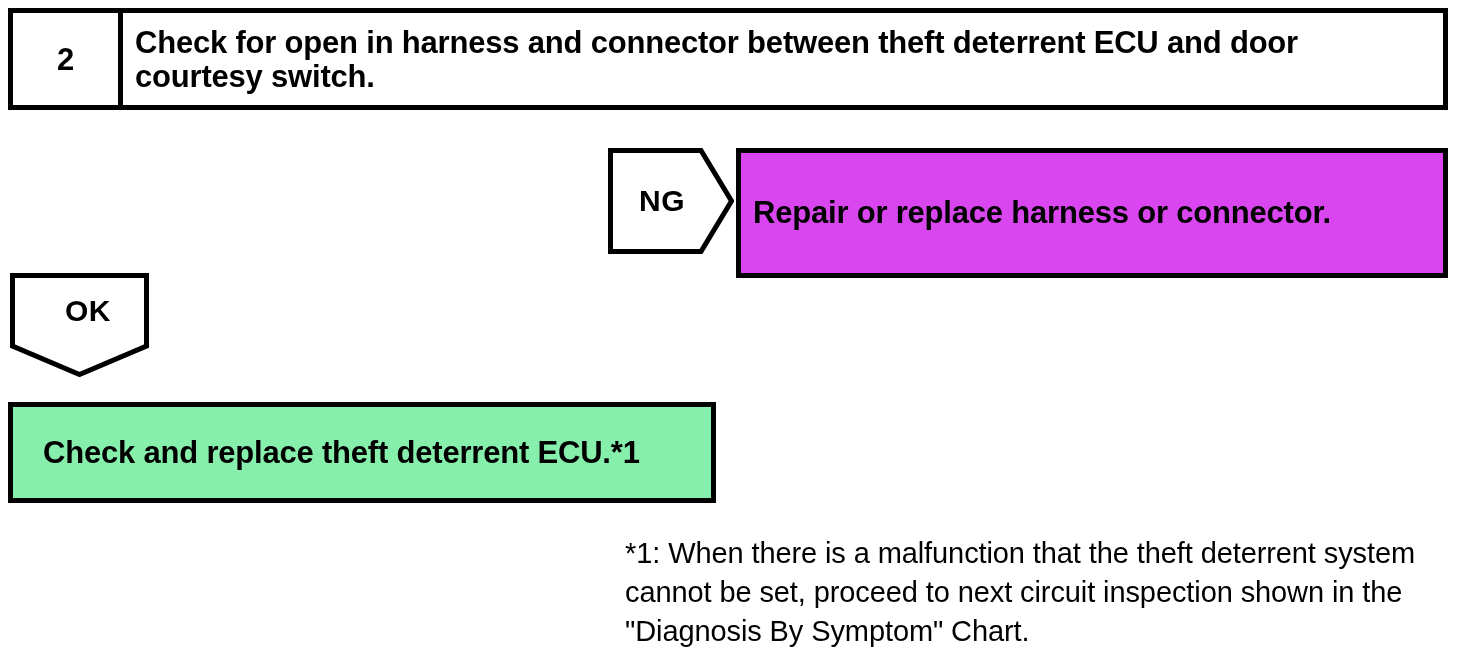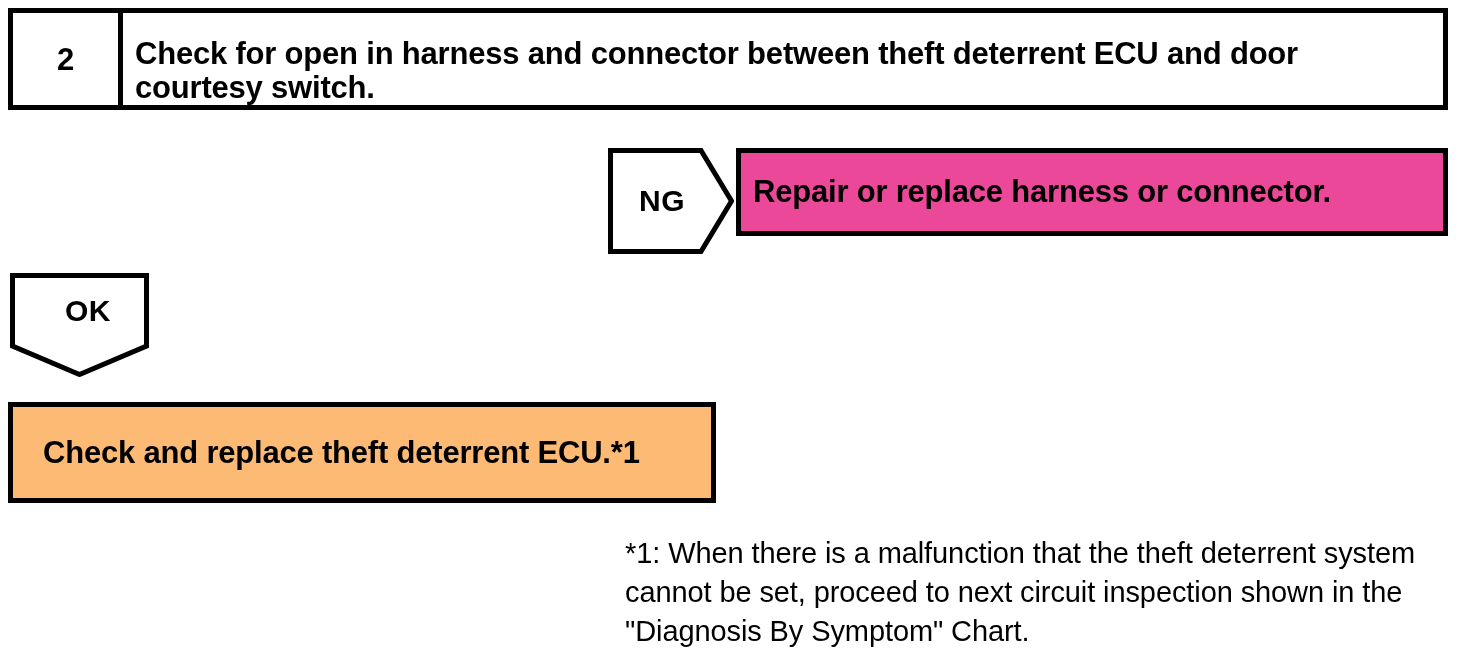--- a/index.html
+++ b/index.html
@@ -42,21 +42,21 @@
     line-height: 1;
     letter-spacing: 0px;
   }
   .step-text-cell {
     flex: 1;
     box-sizing: border-box;
     padding-left: 12px;
     padding-right: 18px;
     display: flex;
     flex-direction: column;
-    justify-content: flex-end;
+    justify-content: flex-start;
     padding-top: 13px;
   }
   .step-text {
     font-size: 31px;
     font-weight: bold;
     line-height: 34px;
     letter-spacing: -0.2px;
     white-space: pre-line;
   }
 
@@ -82,24 +82,24 @@
     font-weight: bold;
     letter-spacing: 0.5px;
     pointer-events: none;
   }
 
   .ng-box {
     position: absolute;
     left: 736px;
     top: 148px;
     width: 712px;    
-    height: 88px;
+    height: 130px;
     box-sizing: border-box;
     border: 5px solid #000;
-    background: #ec4899;
+    background: #d946ef;
     display: flex;
     align-items: center;
     padding-left: 12px;
   }
   .ng-box-text {
     font-size: 31px;
     font-weight: bold;
     line-height: 34px;
     letter-spacing: -0.2px;
   }
@@ -130,21 +130,21 @@
 
   
   .result-box {
     position: absolute;
     left: 8px;
     top: 402px;
     width: 708px;     
     height: 101px;
     box-sizing: border-box;
     border: 5px solid #000;
-    background: #fdba74;
+    background: #86efac;
     display: flex;
     align-items: center;
     padding-left: 30px;
   }
   .result-text {
     font-size: 31px;
     font-weight: bold;
     line-height: 34px;
     letter-spacing: -0.2px;
   }

